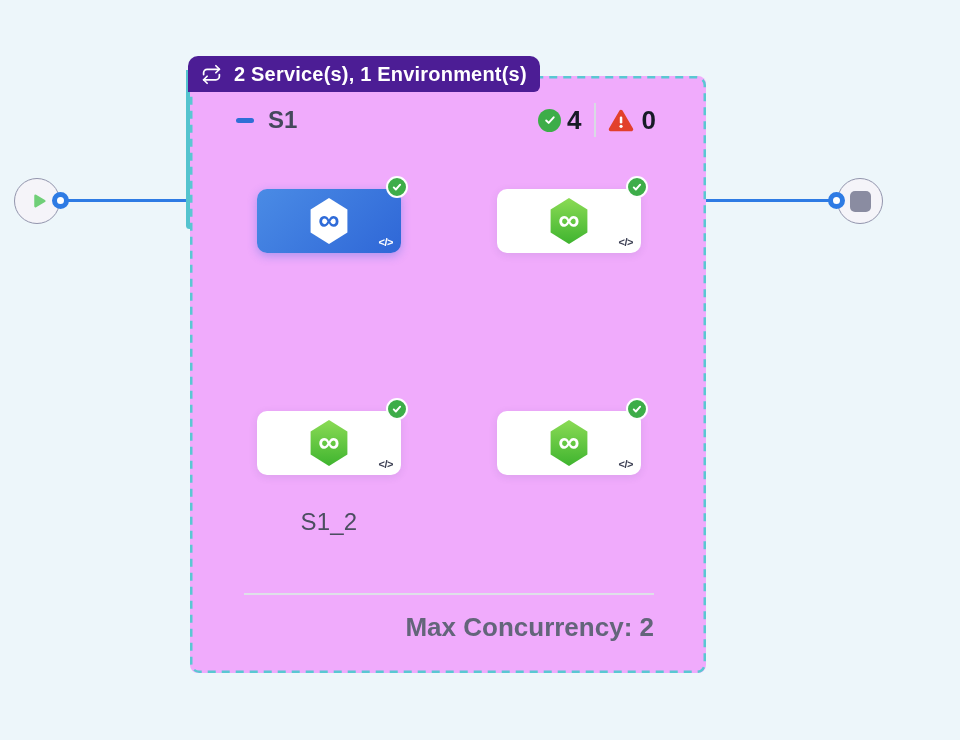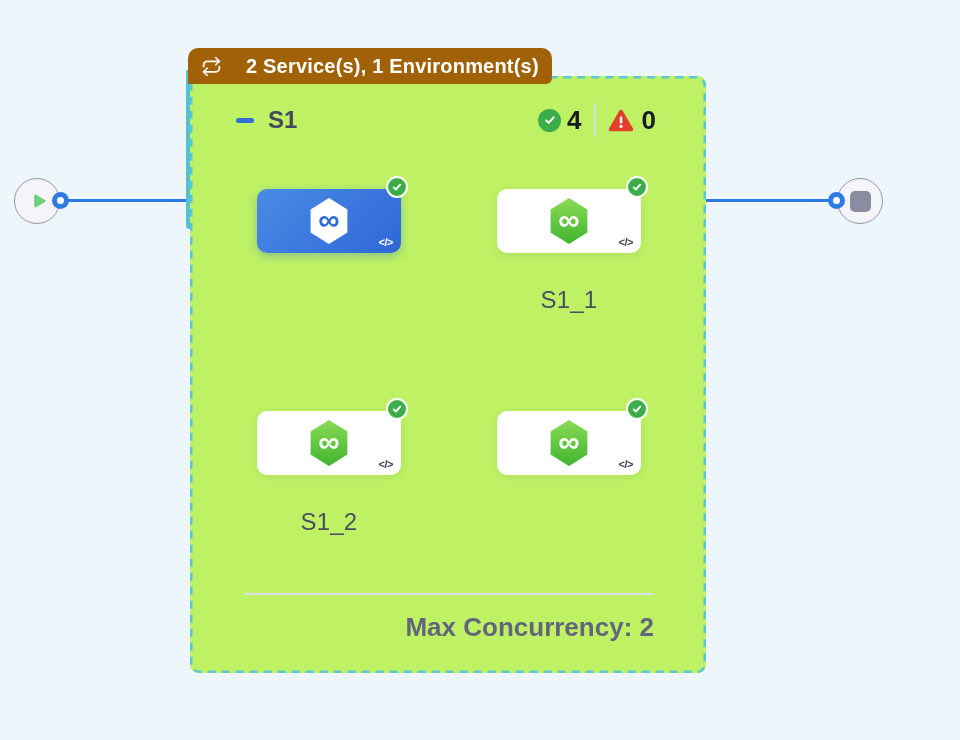--- a/index.html
+++ b/index.html
@@ -29,35 +29,35 @@
     background:#f5f4f9; border:1.8px solid #9395ad; z-index:3;
     display:flex; align-items:center; justify-content:center;
   }
   .node-start { left:14px; }
   .node-end   { left:837px; }
   .play-icon svg { display:block; margin-left:3px; }
   .stop-icon { width:21px; height:21px; border-radius:5px; background:#8a8ca1; }
 
   
   .stage-badge {
-    position:absolute; left:188px; top:48px; height:36px; z-index:5;
-    background:#a16207; color:#fff; border-radius:10px 10px 6px 0;
-    display:flex; align-items:center; gap:24px; padding:0 13px;
+    position:absolute; left:188px; top:56px; height:36px; z-index:5;
+    background:#4c1d95; color:#fff; border-radius:10px 10px 6px 0;
+    display:flex; align-items:center; gap:12px; padding:0 13px;
     font-size:20px; font-weight:600; letter-spacing:.2px; white-space:nowrap;
   }
   .loop-icon svg { display:block; }
   .teal-strip {
     position:absolute; left:186px; top:70px; width:7px; height:159px;
     background:#54c3ce; border-radius:0 0 4px 4px; z-index:2;
   }
 
   
   .stage {
     position:absolute; left:190px; top:76px; width:516px; height:597px;
-    background:#bef264; border-radius:8px; z-index:3;
+    background:#f0abfc; border-radius:8px; z-index:3;
   }
   .stage-border { position:absolute; left:0; top:0; pointer-events:none; }
 
   
   .stage-header {
     position:absolute; left:46px; right:44px; top:26px; height:36px;
     display:flex; align-items:center;
   }
   .collapse-btn { width:18px; height:5px; border-radius:3px; background:#2f6fd6; margin-right:14px; cursor:pointer; }
   .stage-name { font-size:24px; font-weight:600; color:#45485c; }
@@ -197,21 +197,20 @@
         <div class="hex">
           <span class="inf">∞</span>
         </div>
         <span class="code-glyph">&lt;/&gt;</span>
         <span class="tile-badge">
           <svg width="12" height="12" viewBox="0 0 24 24">
               <path d="M5.5 12.8l4.2 4.2 8.6-9.6" fill="none" stroke="#fff" stroke-width="3.8" stroke-linecap="round" stroke-linejoin="round"></path>
             </svg>
         </span>
       </div>
-      <div class="tile-label">S1_1</div>
     </div>
 
     <div class="tile tile-2">
       <div class="tile-card">
         <div class="hex">
           <span class="inf">∞</span>
         </div>
         <span class="code-glyph">&lt;/&gt;</span>
         <span class="tile-badge">
           <svg width="12" height="12" viewBox="0 0 24 24">

